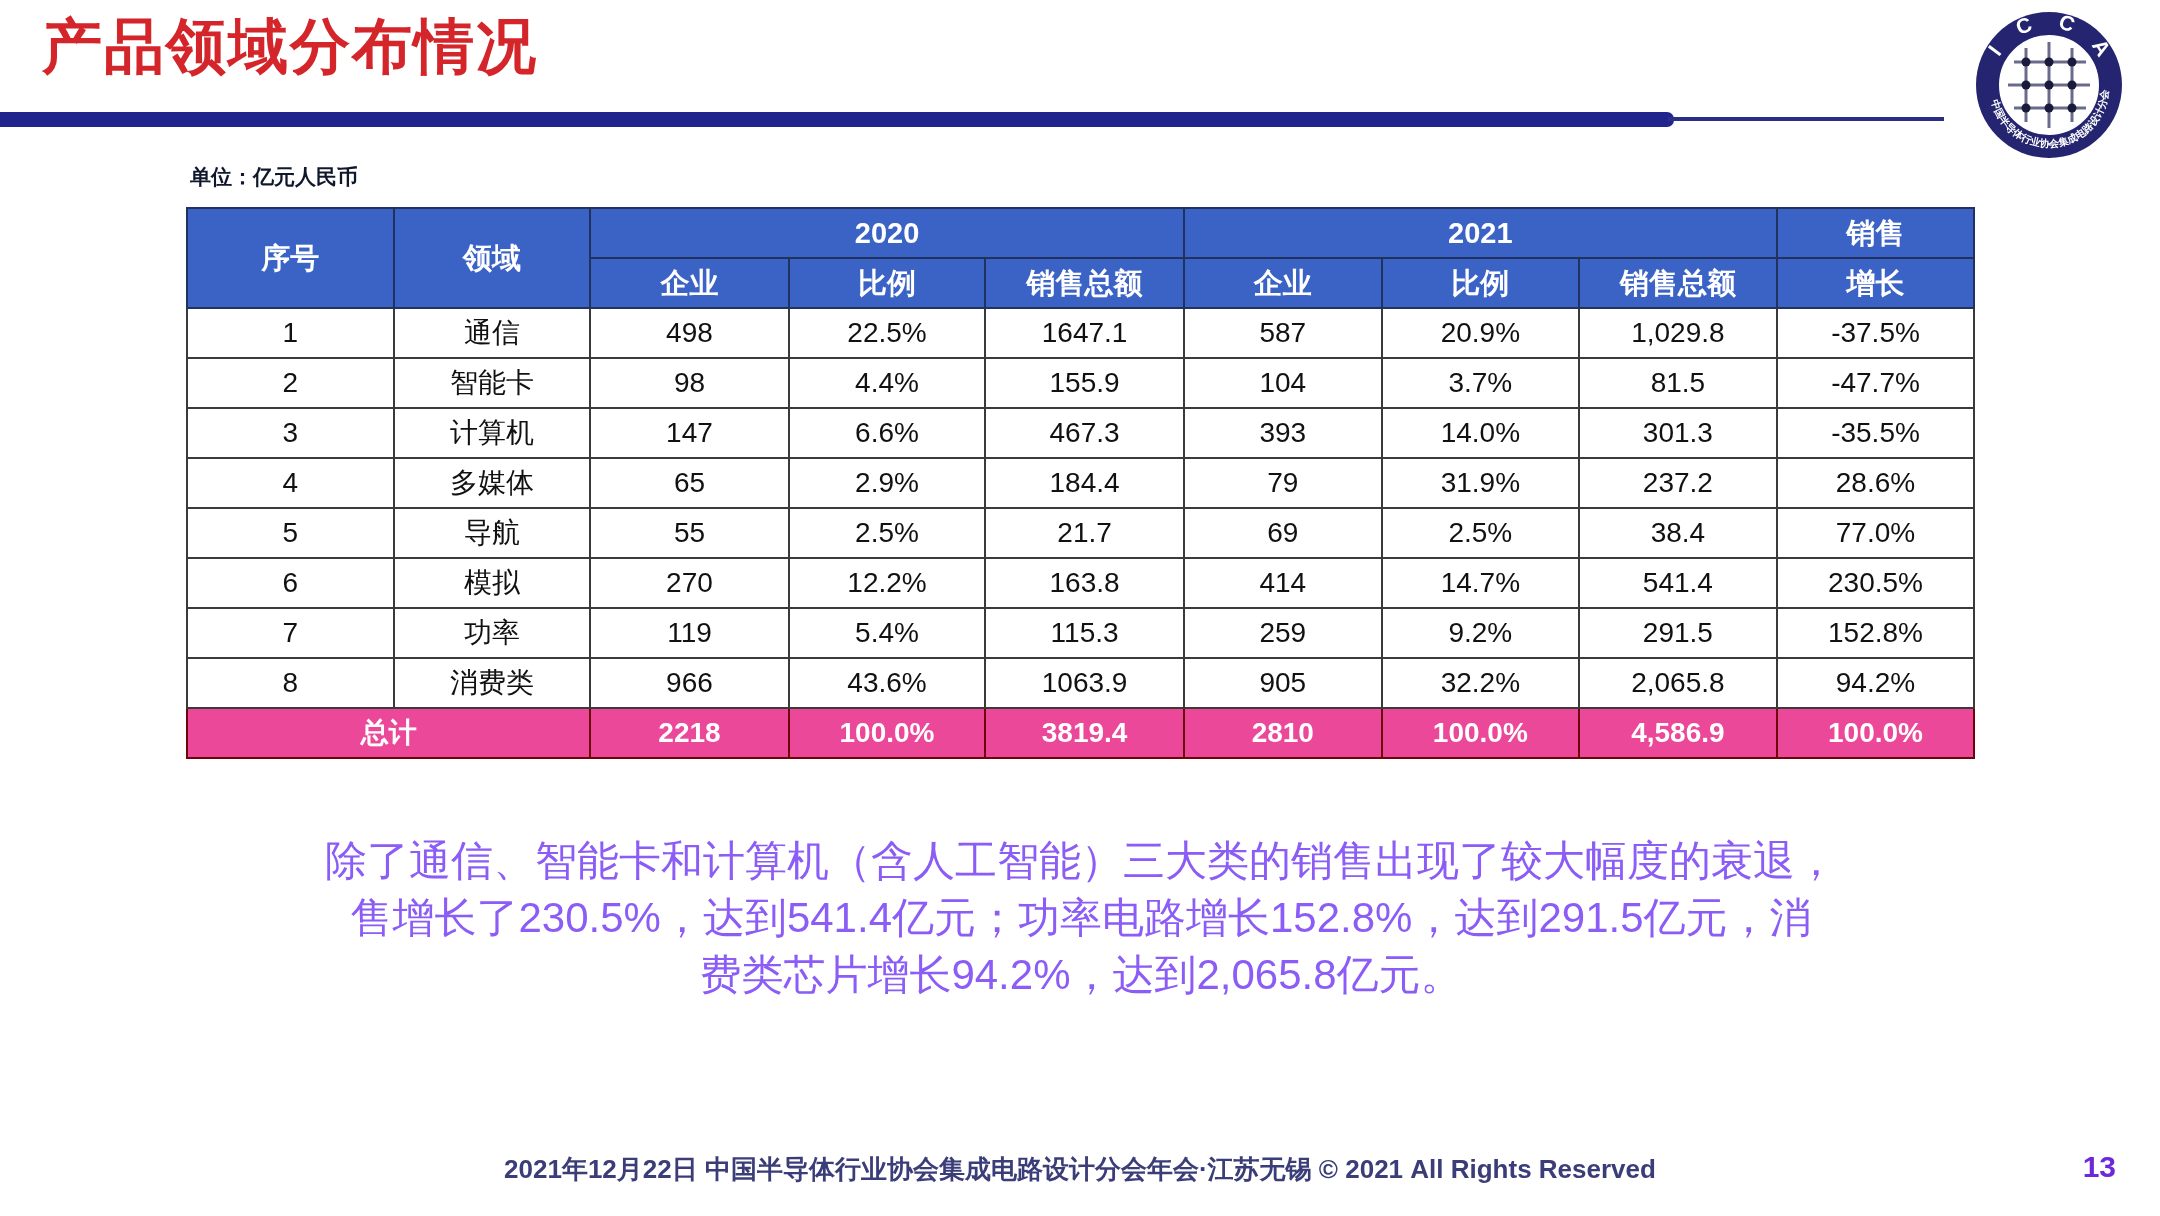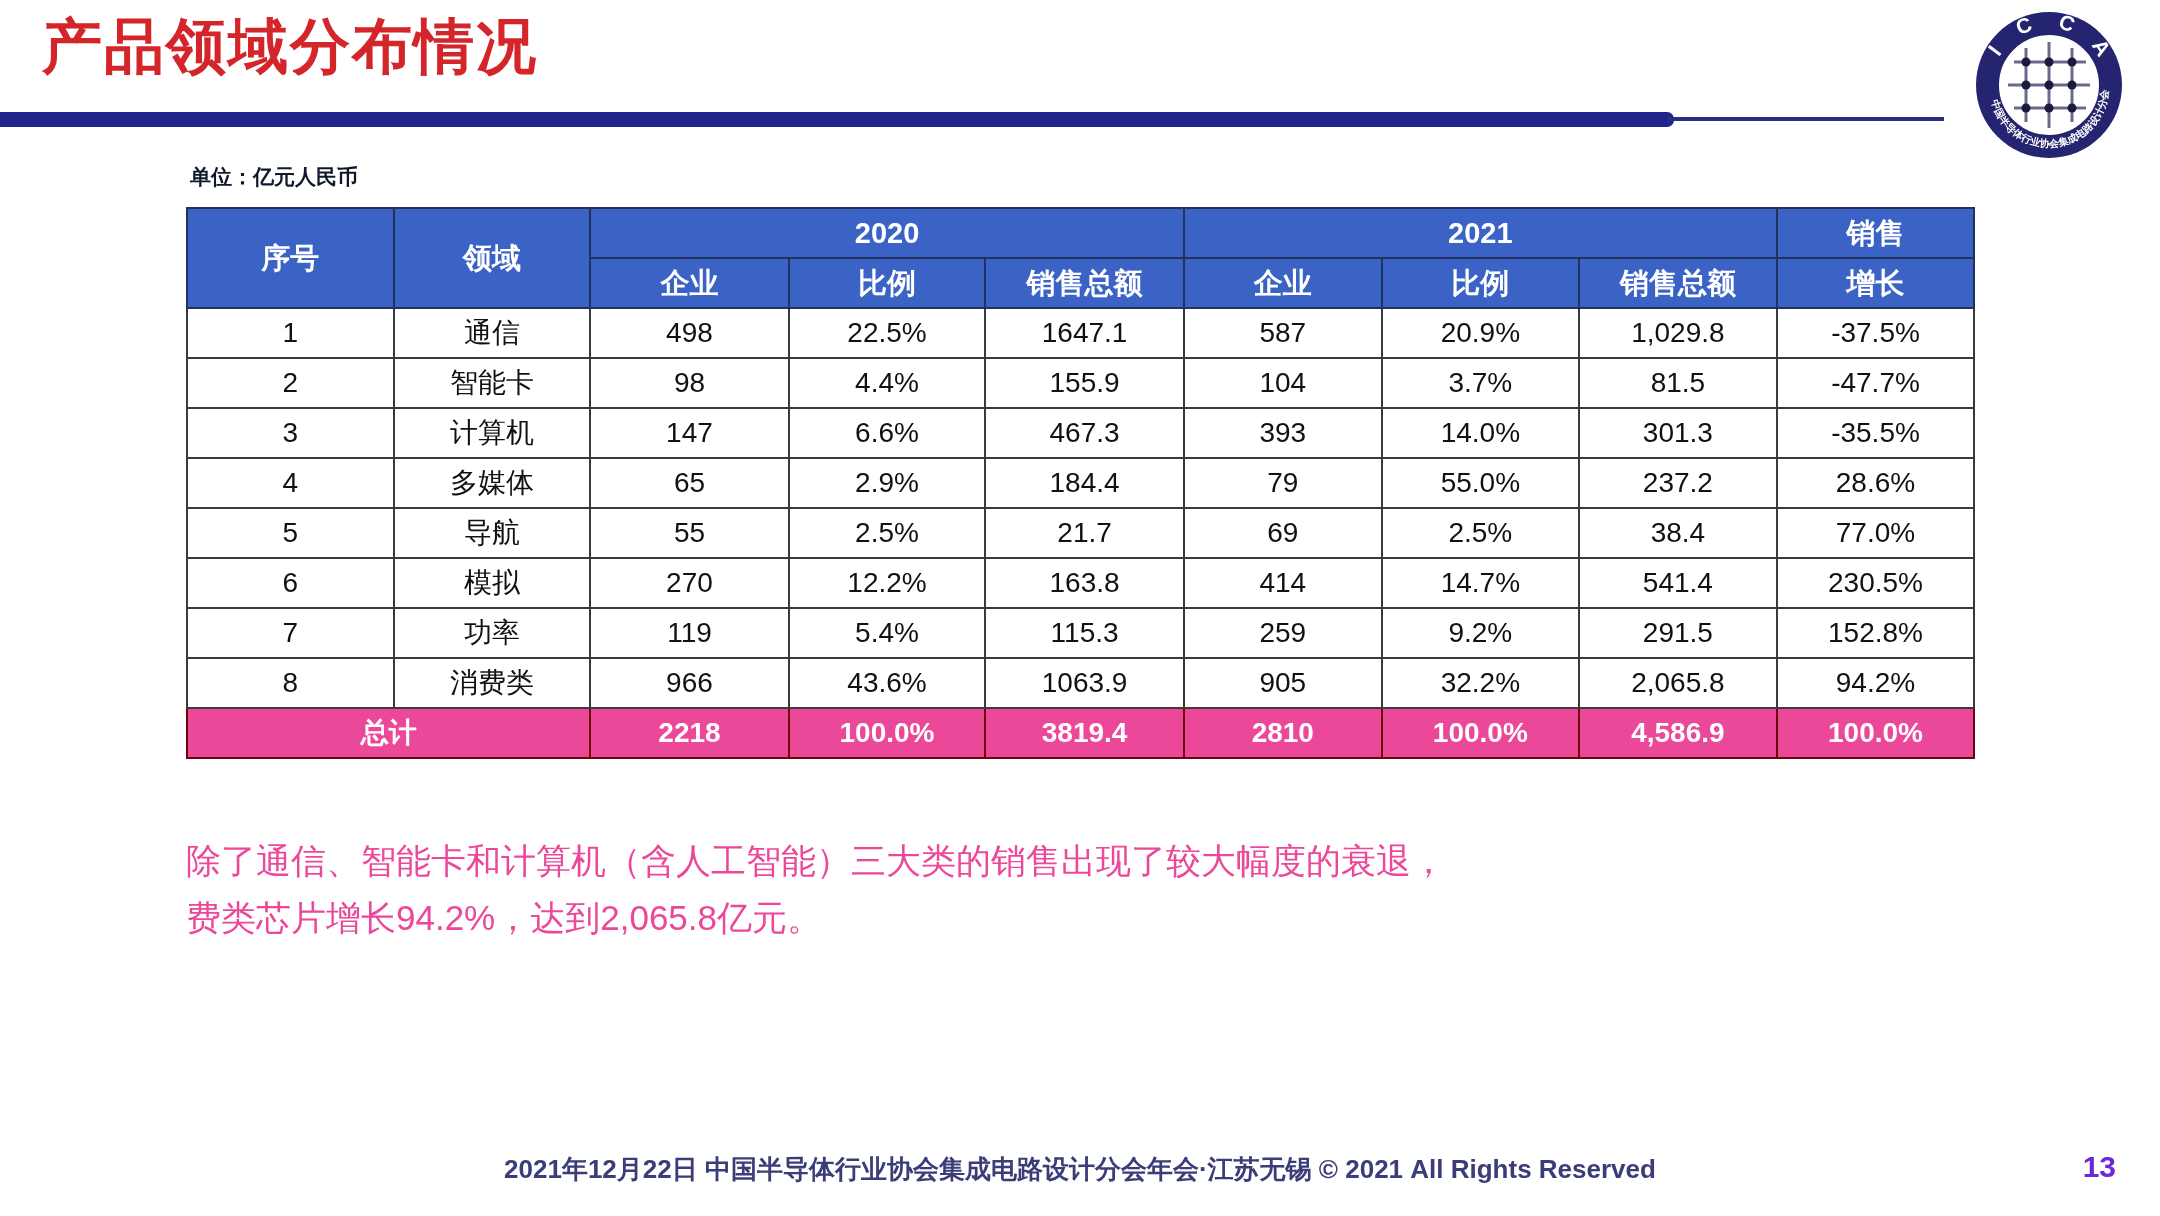--- a/index.html
+++ b/index.html
@@ -127,24 +127,25 @@
   col.c-pct   { width: 143px; }
   col.c-sales { width: 144px; }
   col.c-grow  { width: 143px; }
 
   
   #body-paragraph {
     position: absolute;
     left: 186px;
     top: 832px;
     width: 1790px;
-    font-size: 35px;
+    font-size: 42px;
     line-height: 57px;
-    color: #ec4899;
+    color: #8b5cf6;
     letter-spacing: 0px;
+    text-align: center;
   }
   #body-paragraph .pline { display: block; white-space: nowrap; }
 
   
   #footer-text {
     position: absolute;
     left: 0;
     right: 0;
     top: 1152px;
     text-align: center;
@@ -273,21 +274,21 @@
           <td>301.3</td>
           <td>-35.5%</td>
         </tr>
         <tr>
           <td>4</td>
           <td>多媒体</td>
           <td>65</td>
           <td>2.9%</td>
           <td>184.4</td>
           <td>79</td>
-          <td>55.0%</td>
+          <td>31.9%</td>
           <td>237.2</td>
           <td>28.6%</td>
         </tr>
         <tr>
           <td>5</td>
           <td>导航</td>
           <td>55</td>
           <td>2.5%</td>
           <td>21.7</td>
           <td>69</td>
@@ -337,17 +338,18 @@
           <td>100.0%</td>
           <td>4,586.9</td>
           <td>100.0%</td>
         </tr>
       </tbody>
   </table>
 </div>
 
 <div id="body-paragraph">
   <span class="pline">除了通信、智能卡和计算机（含人工智能）三大类的销售出现了较大幅度的衰退，</span>
+  <span class="pline">售增长了230.5%，达到541.4亿元；功率电路增长152.8%，达到291.5亿元，消</span>
   <span class="pline">费类芯片增长94.2%，达到2,065.8亿元。</span>
 </div>
 
 <div id="footer-text">2021年12月22日 中国半导体行业协会集成电路设计分会年会·江苏无锡 © 2021 All Rights Reserved</div>
 <div id="page-number">13</div>
 
 </body></html>

